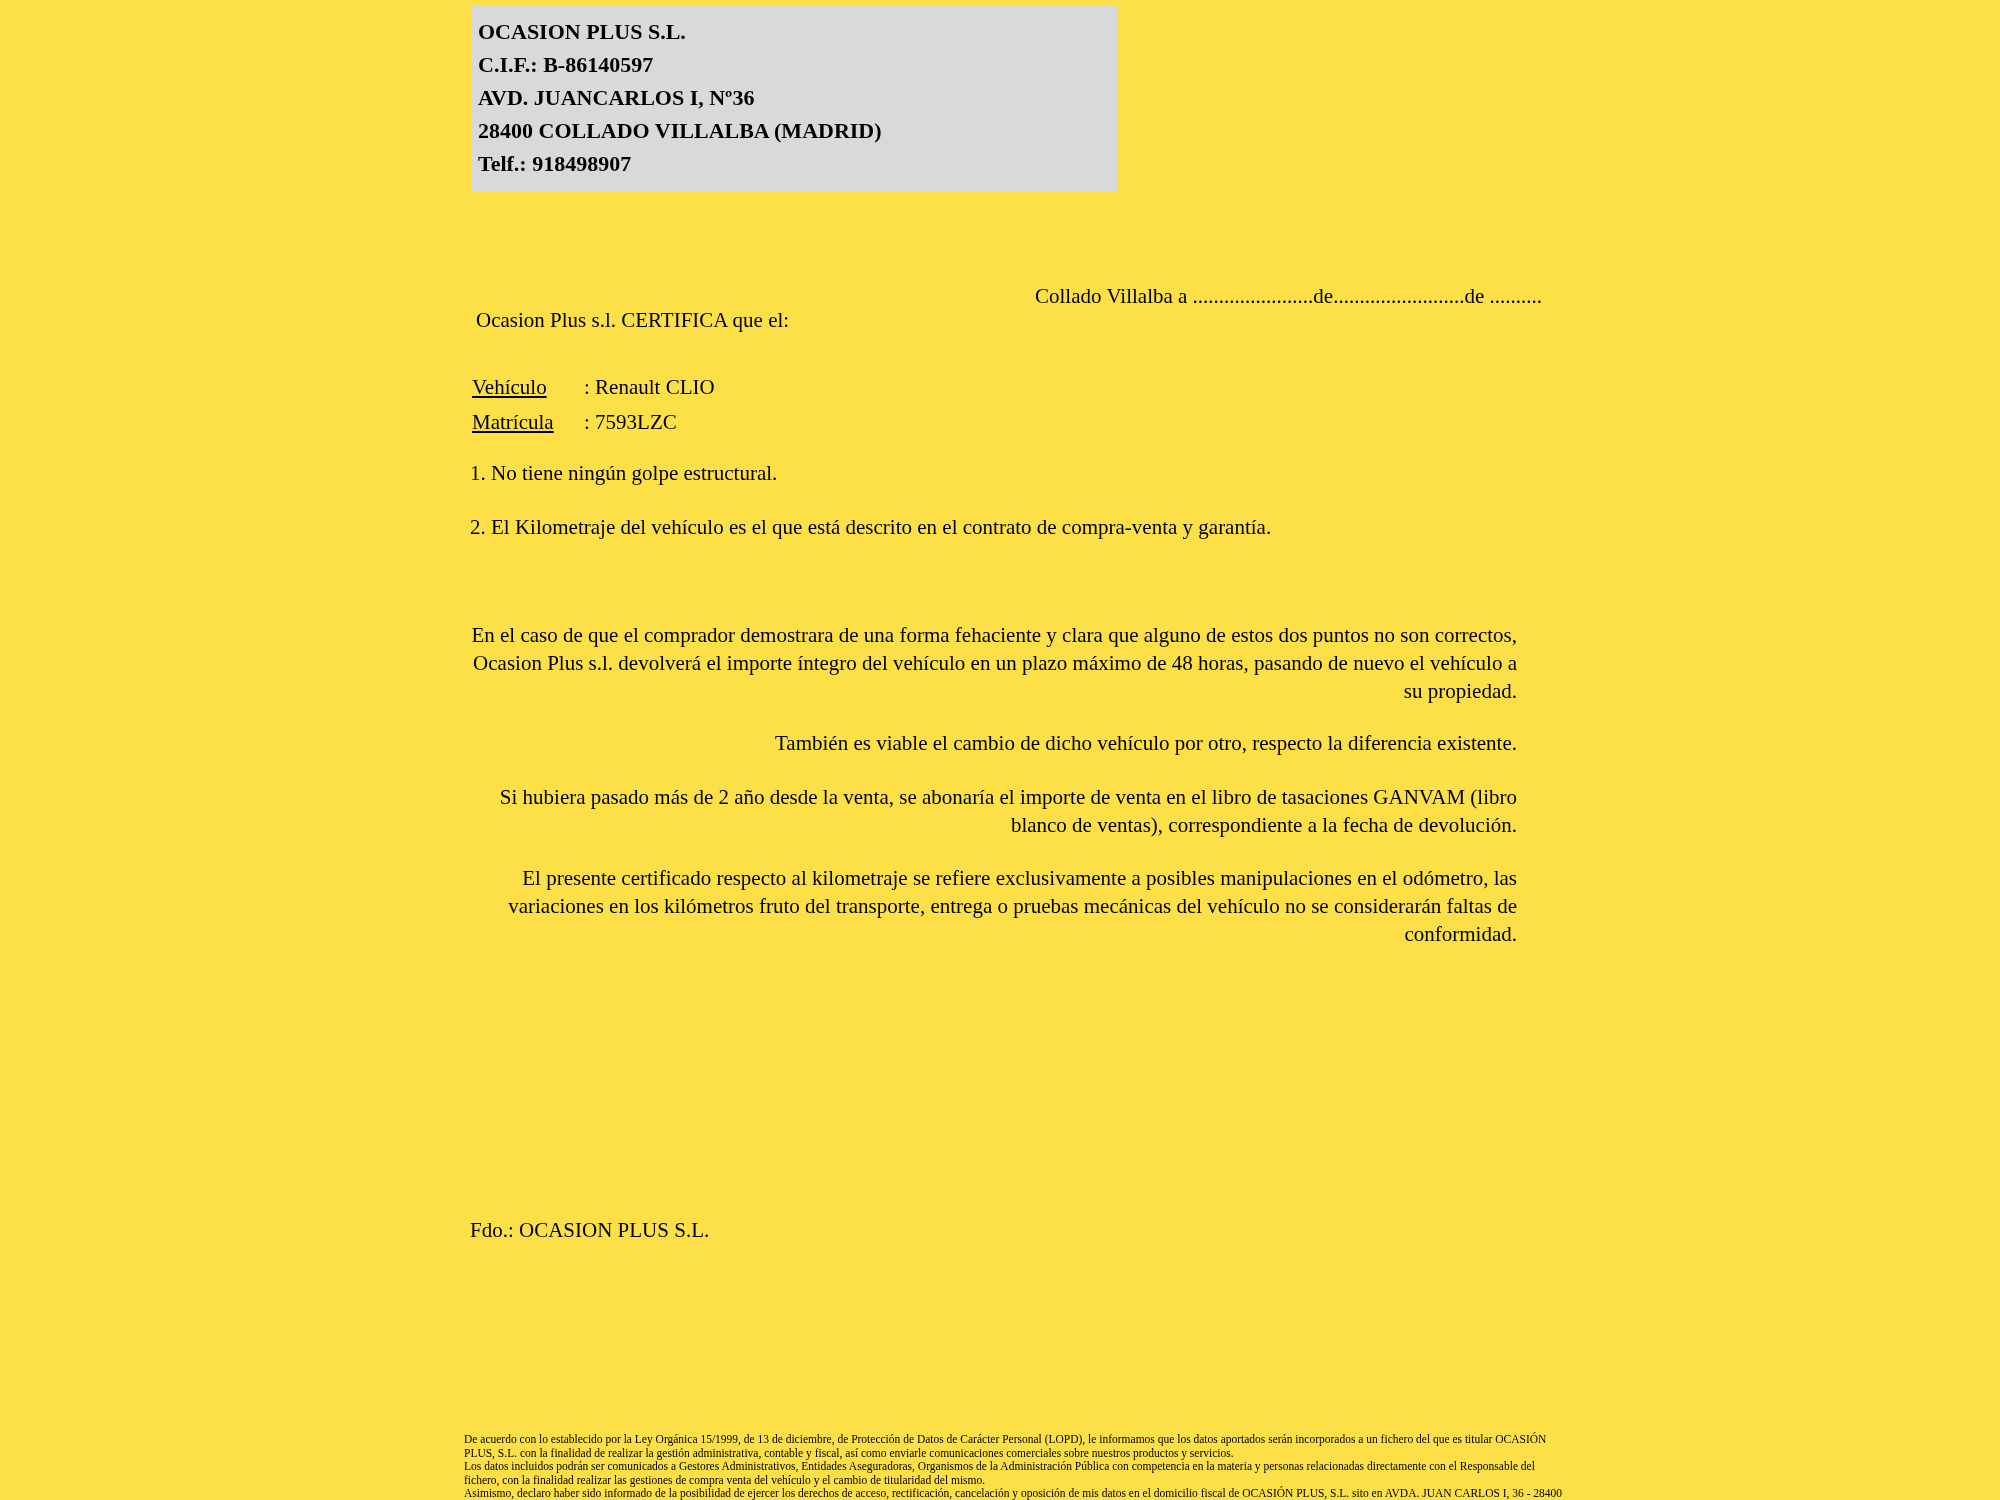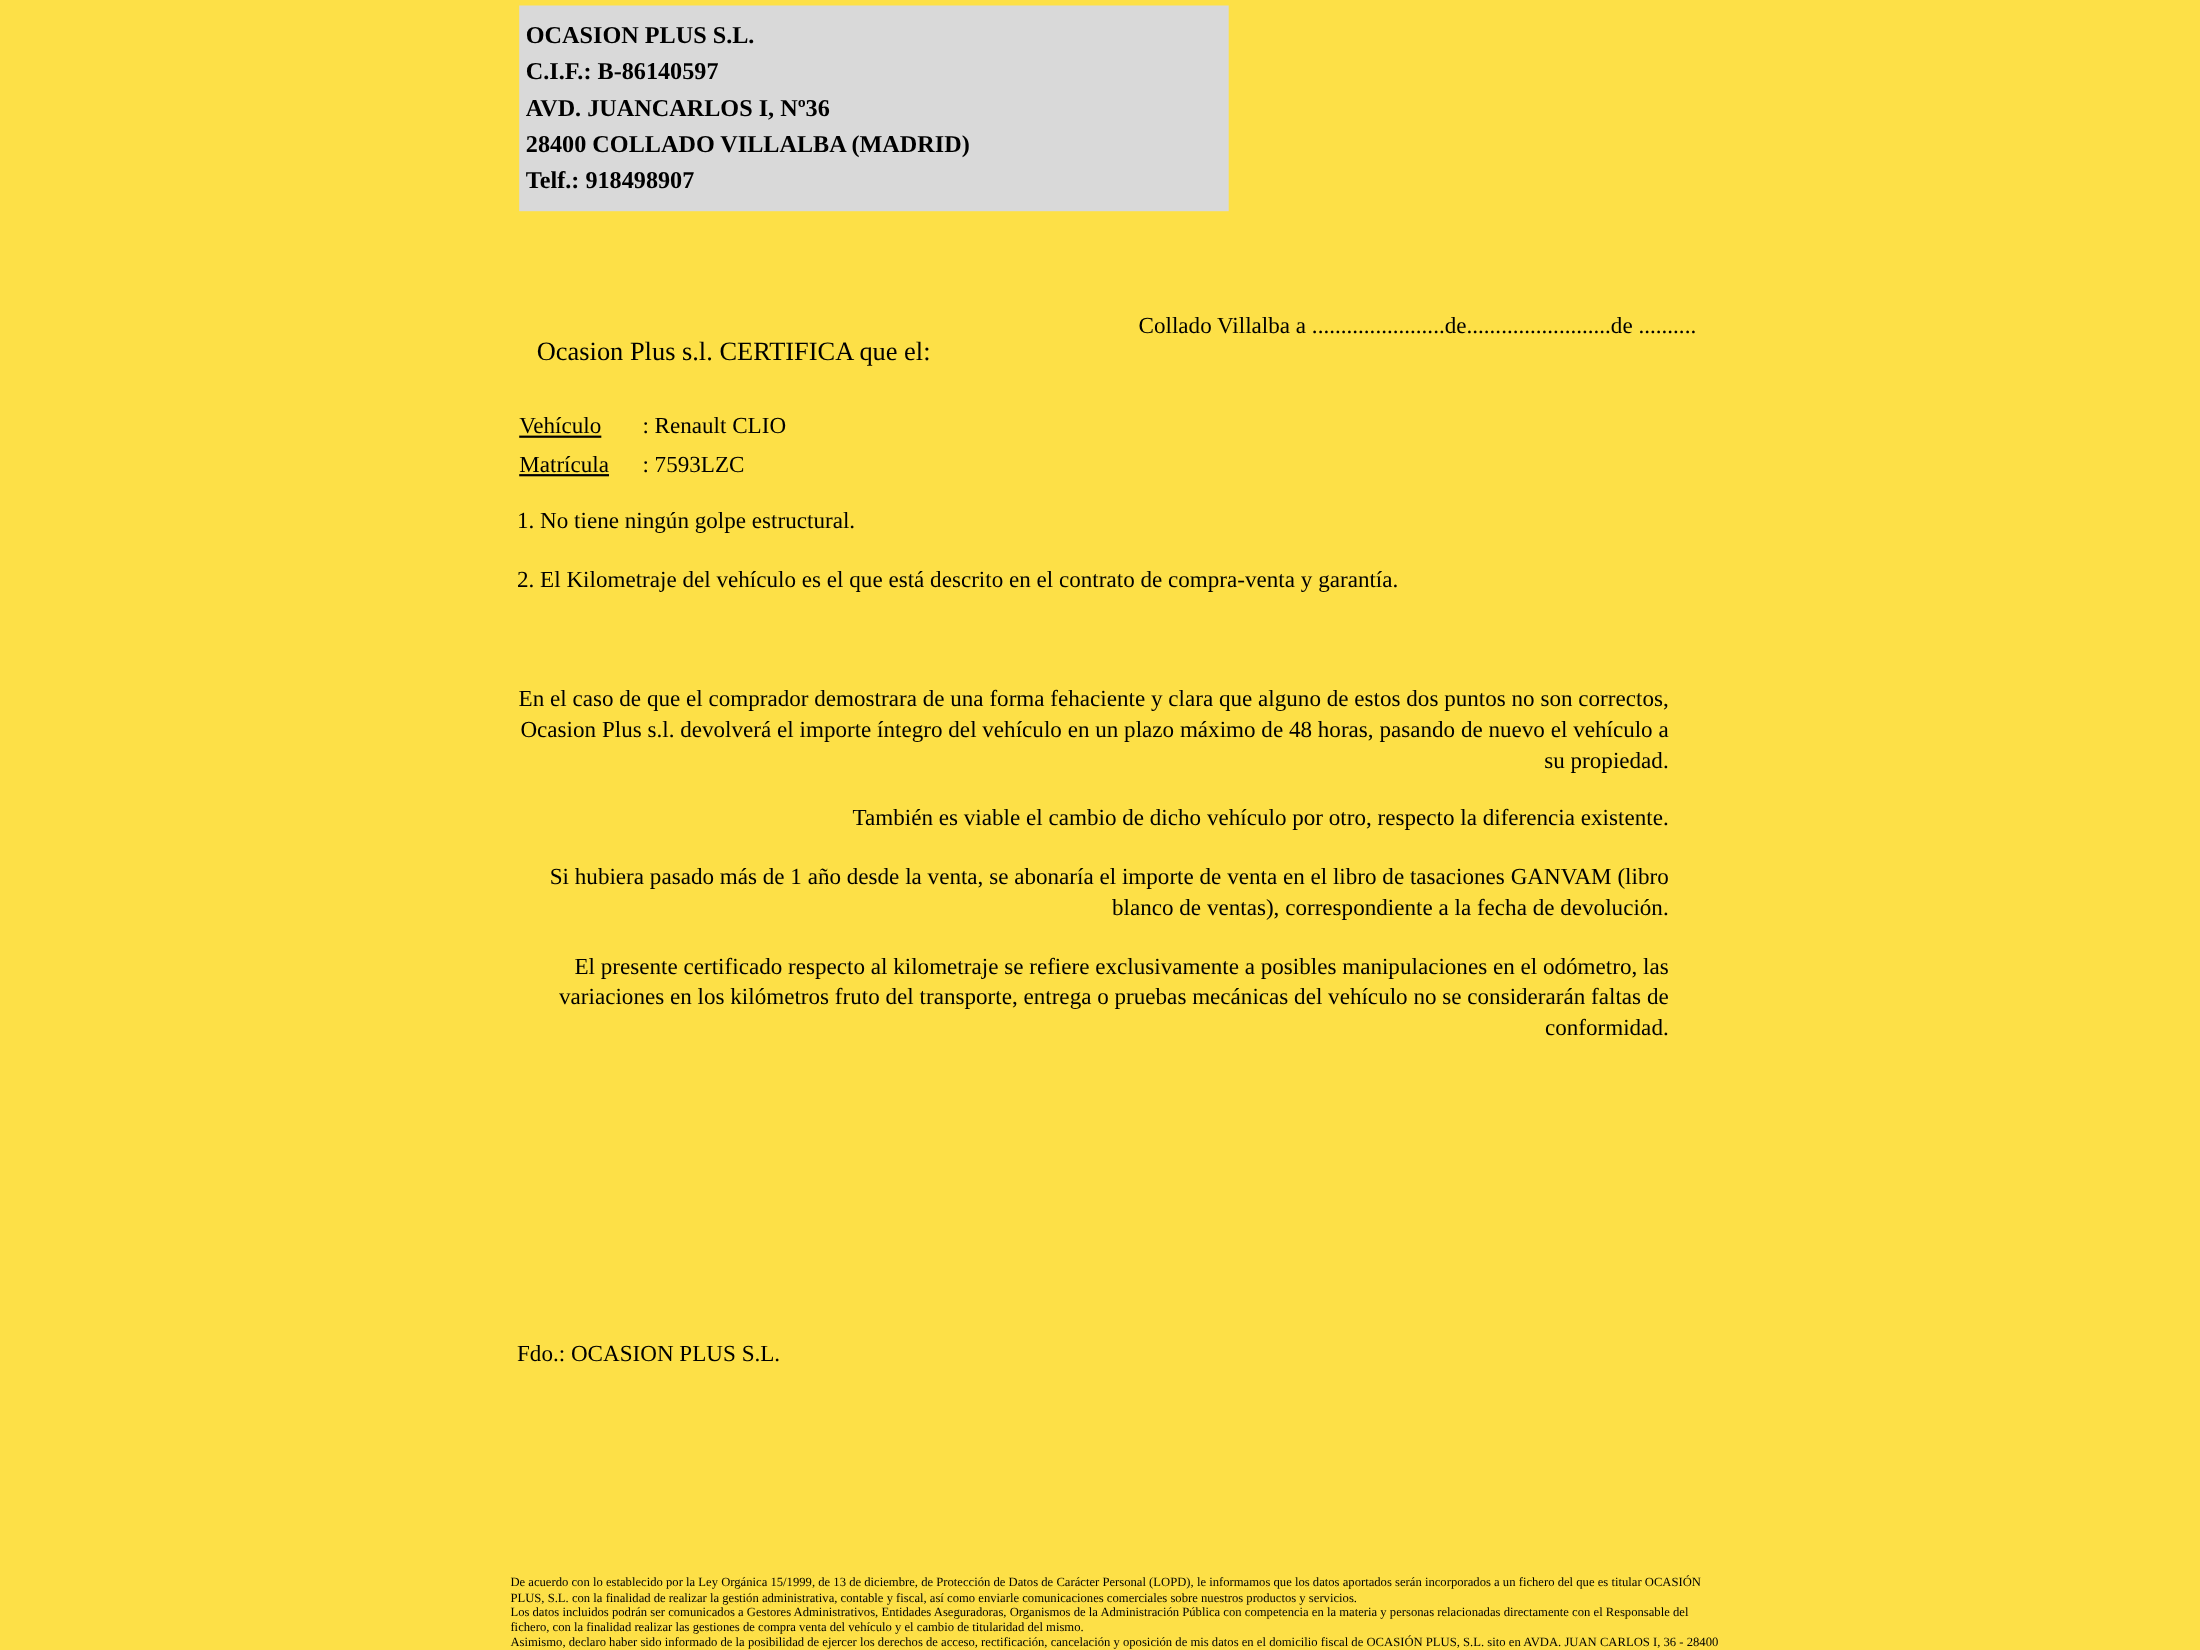--- a/index.html
+++ b/index.html
@@ -40,22 +40,22 @@
     width: 1072px;
     text-align: right;
     font-size: 21px;
     line-height: 28px;
     white-space: nowrap;
     margin-top: 39px;
   }
 
   .cert-intro {
     top: 306px;
-    left: 488px;
-    font-size: 24px;
+    left: 476px;
+    font-size: 21px;
     line-height: 28px;
   }
 
   .field-line {
     left: 472px;
     font-size: 21px;
     line-height: 28px;
   }
   .v-line { top: 341px; }
   .m-line { top: 376px; }
@@ -126,21 +126,21 @@
 
   <div class="abs field-line m-line">
     <span class="field-label"><span class="u">Matrícula</span></span><span>: 7593LZC</span>
   </div>
 
   <div class="abs pt pt1">1. No tiene ningún golpe estructural.</div>
   <div class="abs pt pt2">2. El Kilometraje del vehículo es el que está descrito en el contrato de compra-venta y garantía.</div>
 
   <div class="abs para p1">En el caso de que el comprador demostrara de una forma fehaciente y clara que alguno de estos dos puntos no son correctos, Ocasion Plus s.l. devolverá el importe íntegro del vehículo en un plazo máximo de 48 horas, pasando de nuevo el vehículo a su propiedad.</div>
   <div class="abs para p2">También es viable el cambio de dicho vehículo por otro, respecto la diferencia existente.</div>
-  <div class="abs para p3">Si hubiera pasado más de 1 año desde la venta, se abonaría el importe de venta en el libro de tasaciones GANVAM (libro blanco de ventas), correspondiente a la fecha de devolución.</div>
+  <div class="abs para p3">Si hubiera pasado más de 2 año desde la venta, se abonaría el importe de venta en el libro de tasaciones GANVAM (libro blanco de ventas), correspondiente a la fecha de devolución.</div>
   <div class="abs para p4">El presente certificado respecto al kilometraje se refiere exclusivamente a posibles manipulaciones en el odómetro, las variaciones en los kilómetros fruto del transporte, entrega o pruebas mecánicas del vehículo no se considerarán faltas de conformidad.</div>
 
   <div class="abs signature">Fdo.: OCASION PLUS S.L.</div>
 
   <div class="abs legal">
     <div>De acuerdo con lo establecido por la Ley Orgánica 15/1999, de 13 de diciembre, de Protección de Datos de Carácter Personal (LOPD), le informamos que los datos aportados serán incorporados a un fichero del que es titular OCASIÓN PLUS, S.L. con la finalidad de realizar la gestión administrativa, contable y fiscal, así como enviarle comunicaciones comerciales sobre nuestros productos y servicios.</div>
     <div>Los datos incluidos podrán ser comunicados a Gestores Administrativos, Entidades Aseguradoras, Organismos de la Administración Pública con competencia en la materia y personas relacionadas directamente con el Responsable del fichero, con la finalidad realizar las gestiones de compra venta del vehículo y el cambio de titularidad del mismo.</div>
     <div>Asimismo, declaro haber sido informado de la posibilidad de ejercer los derechos de acceso, rectificación, cancelación y oposición de mis datos en el domicilio fiscal de OCASIÓN PLUS, S.L. sito en AVDA. JUAN CARLOS I, 36 - 28400 COLLADO VILLALBA - MADRID. Inscrita en el Registro Mercantil de Madrid Tomo:150, Inscripción:1, Hoja:M 511731</div>
   </div>
 

